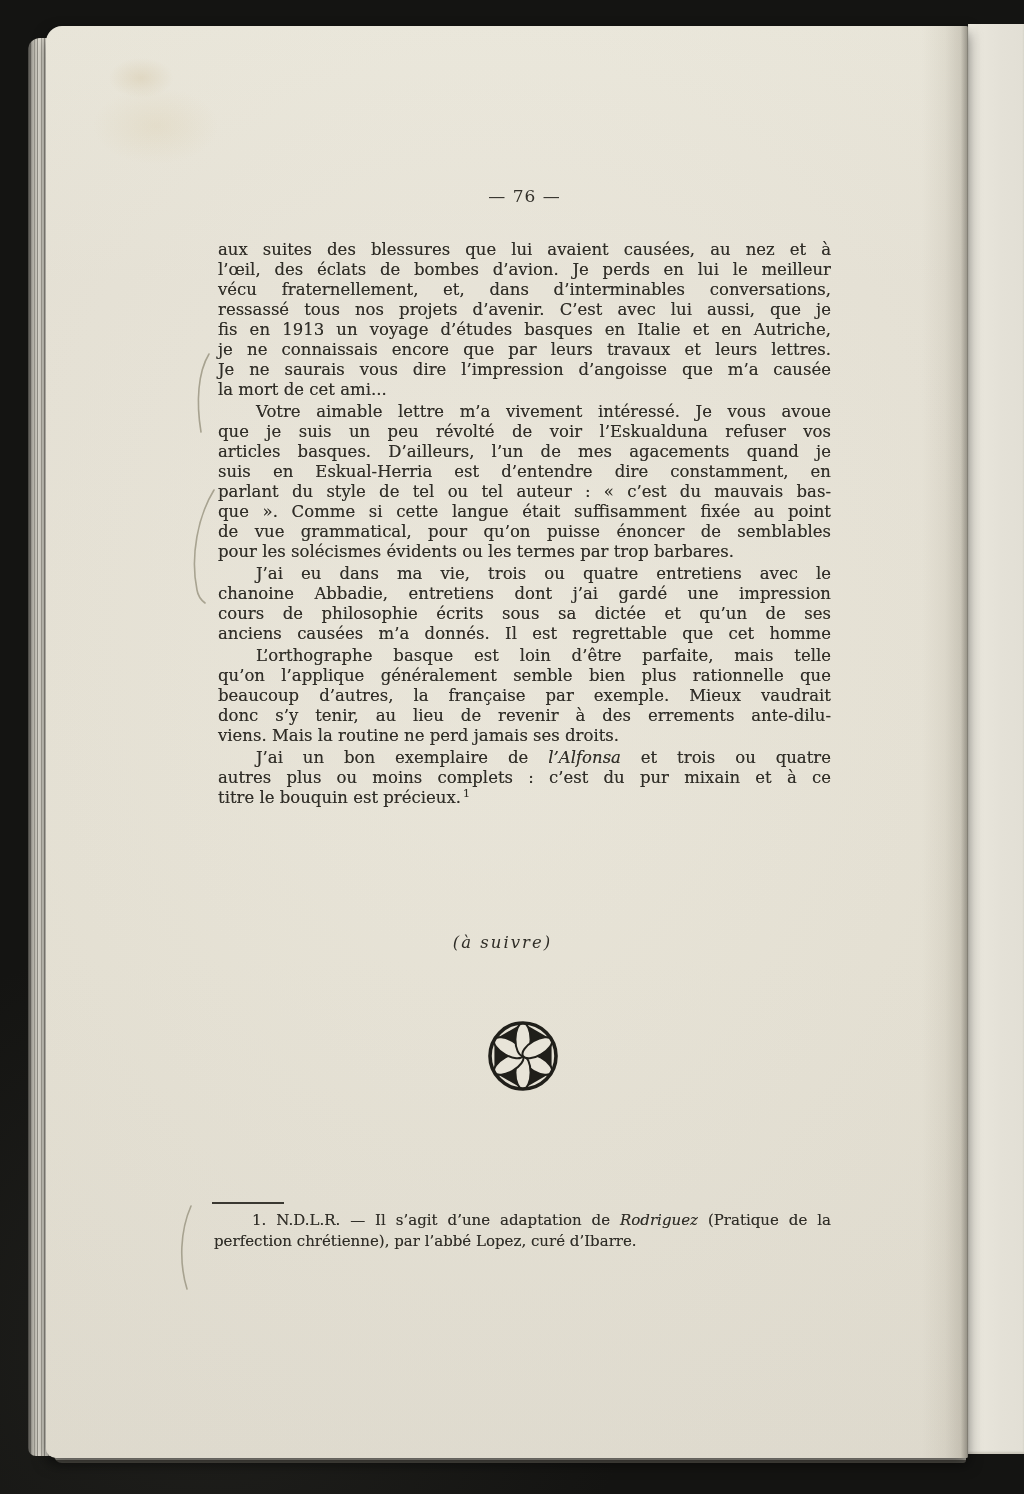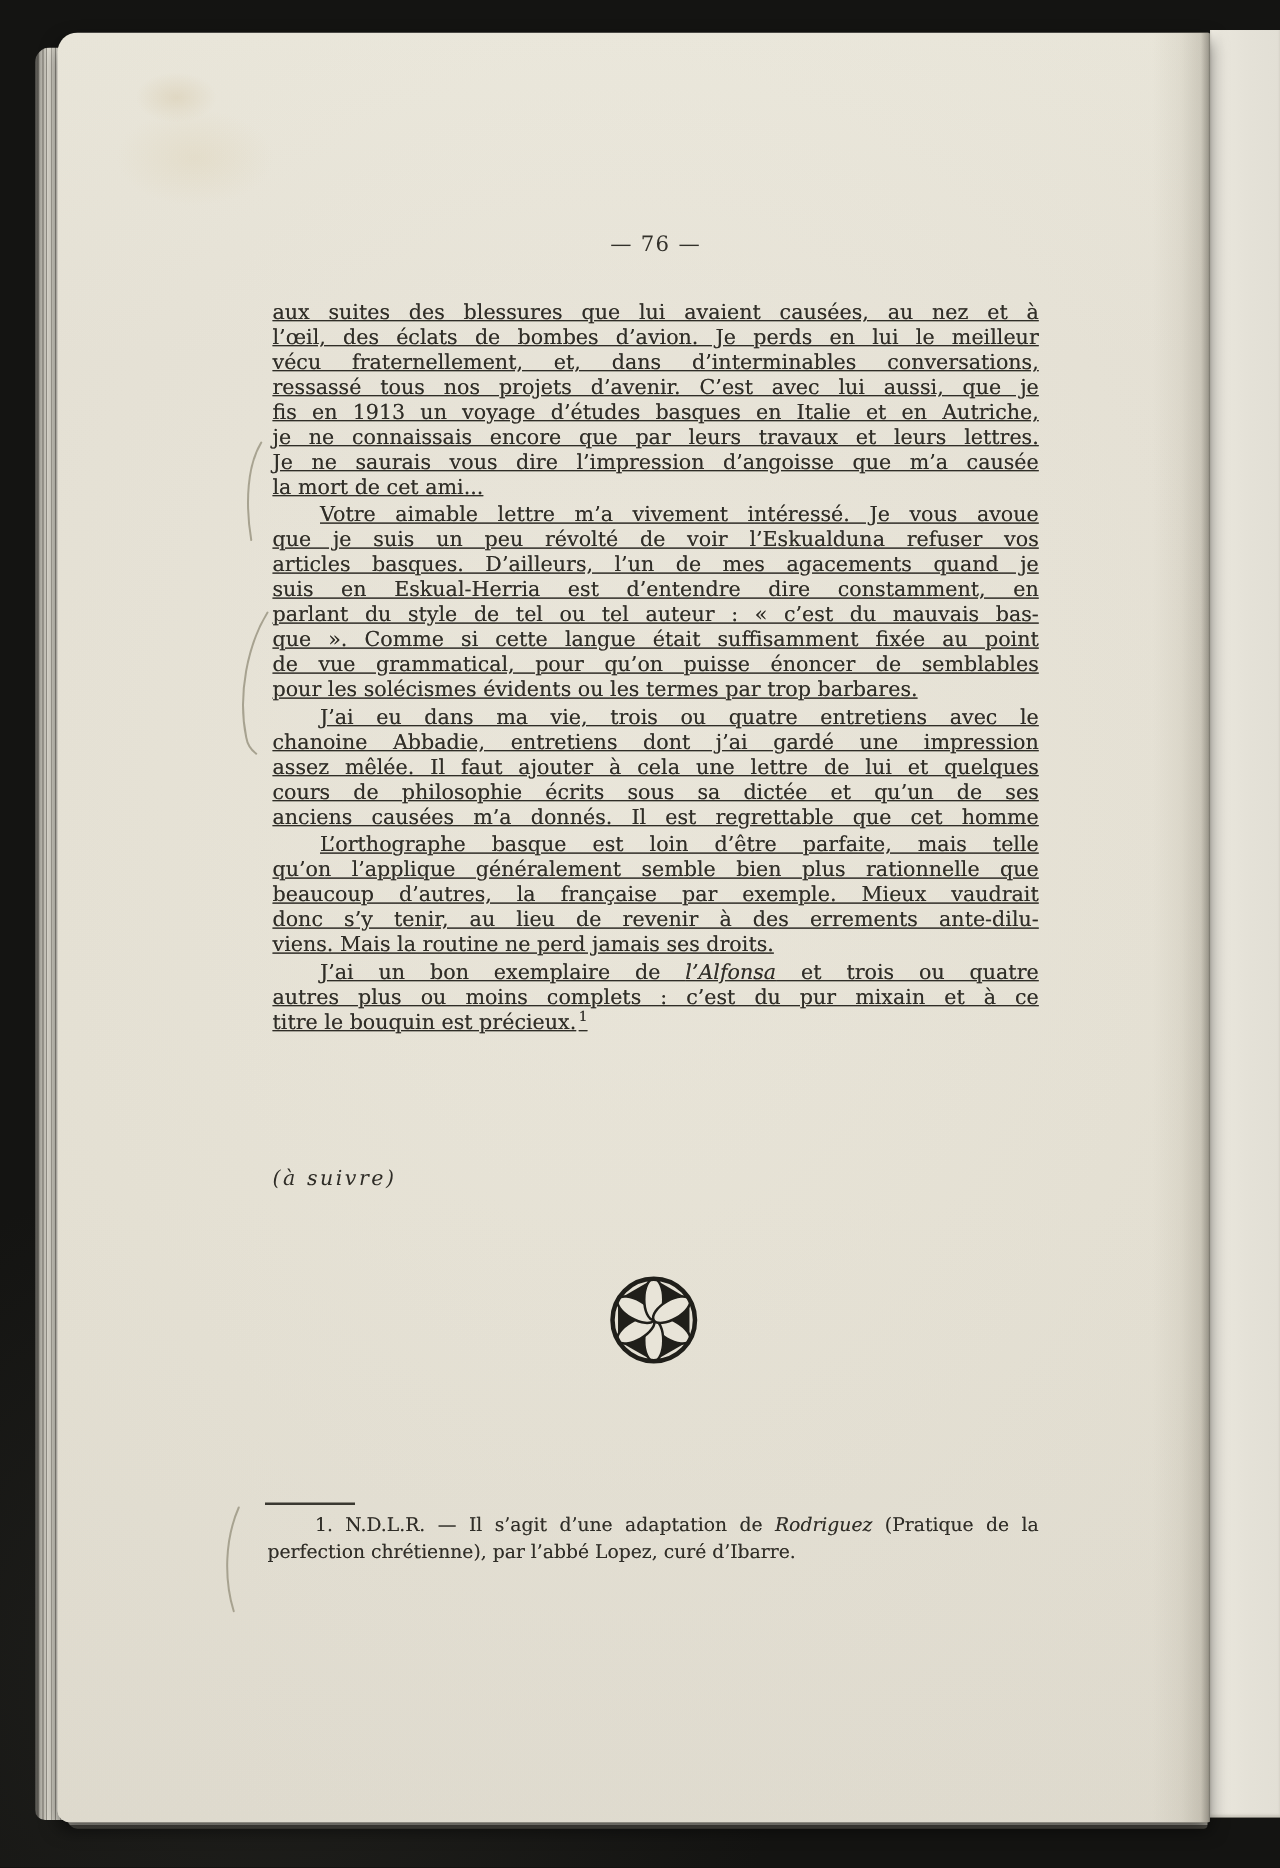--- a/index.html
+++ b/index.html
@@ -66,38 +66,37 @@
     text-align: center;
     font-size: 17px; letter-spacing: 1px;
     color: #32302a;
   }
   .body-text {
     position: absolute;
     left: 172px; top: 214px; width: 613px;
     font-size: 16.5px;
     color: #2f2d27;
     text-shadow: 0 0 0.5px rgba(45,42,35,0.55);
-    text-decoration: underline;
   }
   .para { margin: 0; }
   .para + .para { margin-top: 2px; }
   .tline {
     height: 20px; line-height: 20px;
     text-align: justify;
     text-align-last: justify;
   }
   .tline.last { text-align-last: left; }
   .tline.ind { text-indent: 38px; }
   .it { font-style: italic; }
   sup { font-size: 11px; line-height: 0; vertical-align: 6px; margin-left: 2px; }
   .closing {
     position: absolute;
     left: 172px; top: 907px; width: 613px;
     box-sizing: border-box; padding-right: 44px;
-    text-align: left;
+    text-align: center;
     font-size: 16.5px; font-style: italic;
     letter-spacing: 2px;
     color: #2f2d27;
   }
   .ornament {
     position: absolute;
     left: 440px; top: 993px; width: 74px; height: 74px;
   }
   .footnote-rule {
     position: absolute;
@@ -147,21 +146,20 @@
           <div class="tline"><span>articles basques. D’ailleurs, l’un de mes agacements quand je</span></div>
           <div class="tline"><span>suis en Eskual-Herria est d’entendre dire constamment, en</span></div>
           <div class="tline"><span>parlant du style de tel ou tel auteur : « c’est du mauvais bas-</span></div>
           <div class="tline"><span>que ». Comme si cette langue était suffisamment fixée au point</span></div>
           <div class="tline"><span>de vue grammatical, pour qu’on puisse énoncer de semblables</span></div>
           <div class="tline last"><span>pour les solécismes évidents ou les termes par trop barbares.</span></div>
         </div>
       <div class="para">
           <div class="tline ind"><span>J’ai eu dans ma vie, trois ou quatre entretiens avec le</span></div>
           <div class="tline"><span>chanoine Abbadie, entretiens dont j’ai gardé une impression</span></div>
-          <div class="tline"><span>assez mêlée. Il faut ajouter à cela une lettre de lui et quelques</span></div>
           <div class="tline"><span>cours de philosophie écrits sous sa dictée et qu’un de ses</span></div>
           <div class="tline"><span>anciens causées m’a donnés. Il est regrettable que cet homme</span></div>
         </div>
       <div class="para">
           <div class="tline ind"><span>L’orthographe basque est loin d’être parfaite, mais telle</span></div>
           <div class="tline"><span>qu’on l’applique généralement semble bien plus rationnelle que</span></div>
           <div class="tline"><span>beaucoup d’autres, la française par exemple. Mieux vaudrait</span></div>
           <div class="tline"><span>donc s’y tenir, au lieu de revenir à des errements ante-dilu-</span></div>
           <div class="tline last"><span>viens. Mais la routine ne perd jamais ses droits.</span></div>
         </div>

